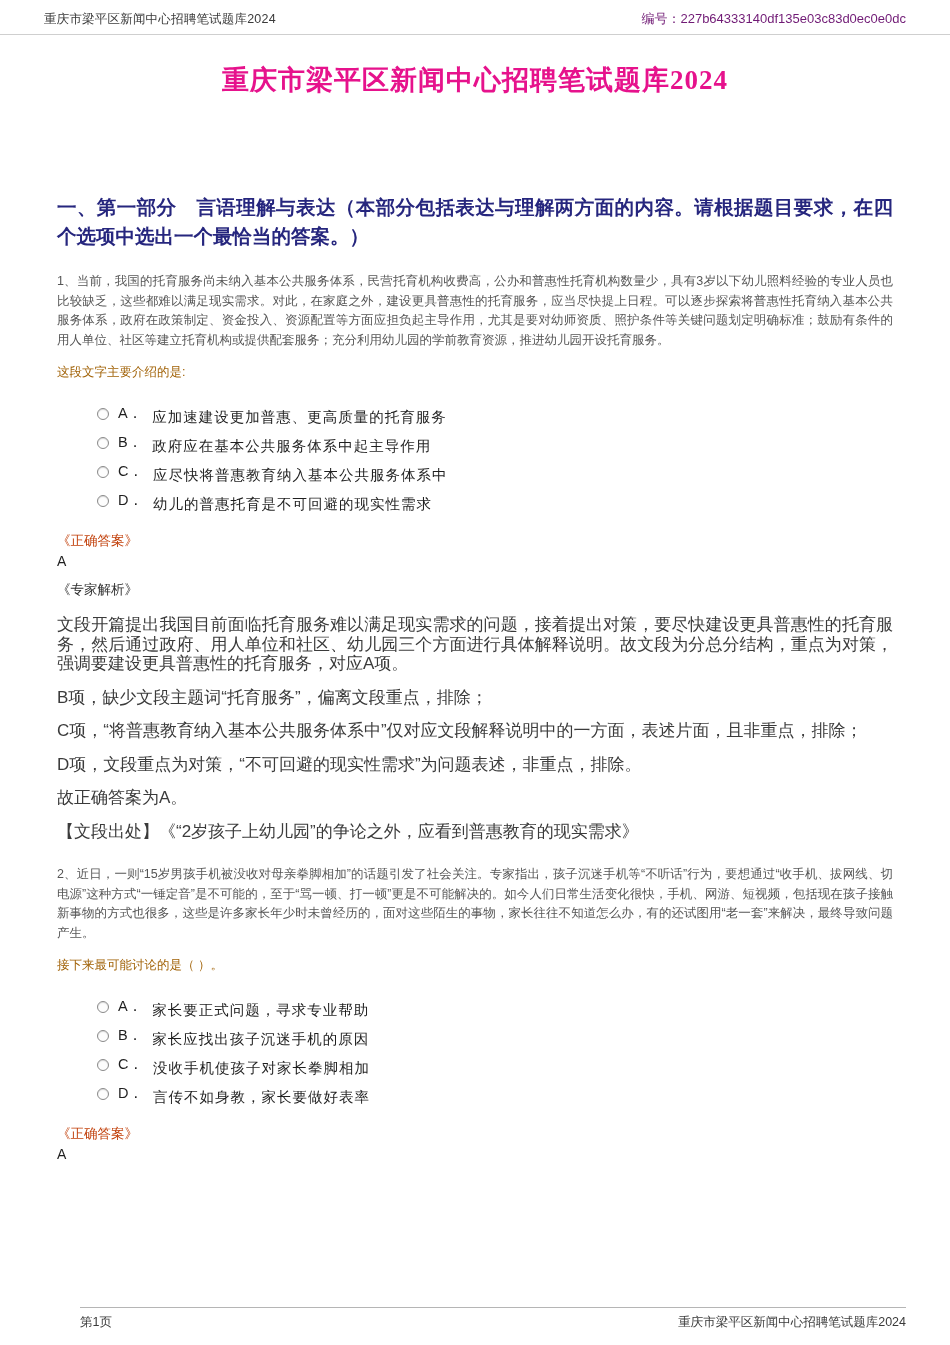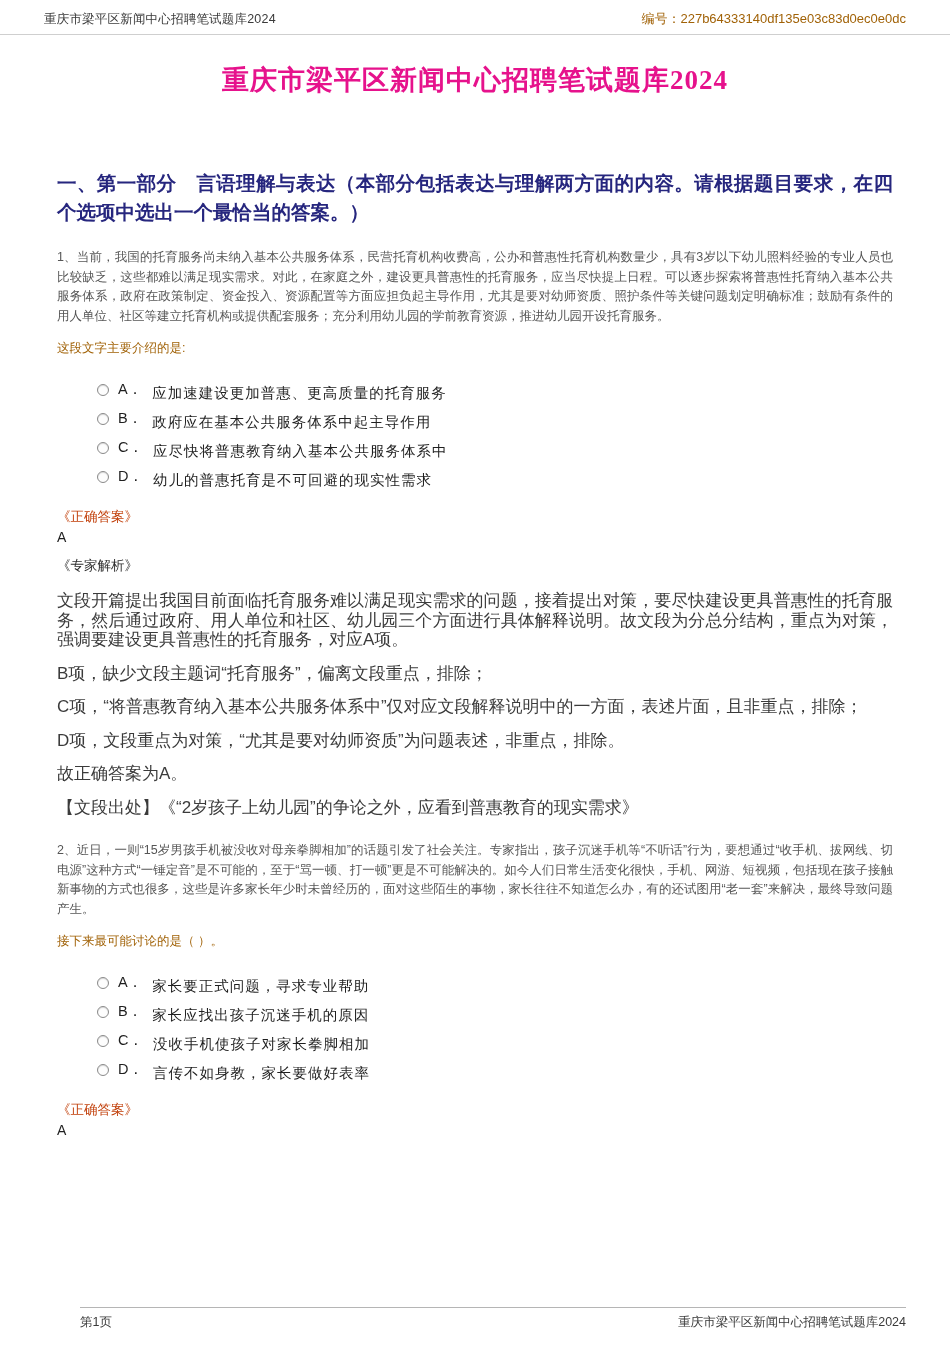--- a/index.html
+++ b/index.html
@@ -25,42 +25,42 @@
     padding: 10px 44px 6px 44px;
     border-bottom: 1px solid #cfcfcf;
   }
   .doc-header .hdr-left {
     font-size: 12.5px;
     color: #3a3a3a;
     letter-spacing: 0.2px;
   }
   .doc-header .hdr-right {
     font-size: 13px;
-    color: #a16207;
+    color: #701a75;
     margin-left: 20px;
   }
 
   
   .doc-title {
     text-align: center;
     font-size: 27px;
     font-weight: bold;
     margin-top: 20px;
     letter-spacing: 1px;
     font-family: "Liberation Serif", "DejaVu Serif", serif;
   }
 
   
   .content {
     flex: 1;
     padding: 0 57px;
   }
 
   .section-heading {
-    margin-top: 64px;
+    margin-top: 88px;
     font-size: 19.5px;
     font-weight: bold;
     line-height: 29px;
     font-family: "Liberation Serif", "DejaVu Serif", serif;
     text-align: justify;
   }
 
   .stem {
     margin-top: 21px;
     font-size: 12.5px;
@@ -200,21 +200,21 @@
       </div>
     </div>
 
     <p class="answer-label">《正确答案》</p>
     <p class="answer-value">A</p>
     <p class="analysis-label">《专家解析》</p>
 
     <p class="analysis-p first">文段开篇提出我国目前面临托育服务难以满足现实需求的问题，接着提出对策，要尽快建设更具普惠性的托育服务，然后通过政府、用人单位和社区、幼儿园三个方面进行具体解释说明。故文段为分总分结构，重点为对策，强调要建设更具普惠性的托育服务，对应A项。</p>
     <p class="analysis-p">B项，缺少文段主题词“托育服务”，偏离文段重点，排除；</p>
     <p class="analysis-p">C项，“将普惠教育纳入基本公共服务体系中”仅对应文段解释说明中的一方面，表述片面，且非重点，排除；</p>
-    <p class="analysis-p">D项，文段重点为对策，“尤其是要对幼师资质”为问题表述，非重点，排除。</p>
+    <p class="analysis-p">D项，文段重点为对策，“不可回避的现实性需求”为问题表述，非重点，排除。</p>
     <p class="analysis-p">故正确答案为A。</p>
     <p class="analysis-p">【文段出处】《“2岁孩子上幼儿园”的争论之外，应看到普惠教育的现实需求》</p>
 
     <p class="stem q2">2、近日，一则“15岁男孩手机被没收对母亲拳脚相加”的话题引发了社会关注。专家指出，孩子沉迷手机等“不听话”行为，要想通过“收手机、拔网线、切电源”这种方式“一锤定音”是不可能的，至于“骂一顿、打一顿”更是不可能解决的。如今人们日常生活变化很快，手机、网游、短视频，包括现在孩子接触新事物的方式也很多，这些是许多家长年少时未曾经历的，面对这些陌生的事物，家长往往不知道怎么办，有的还试图用“老一套”来解决，最终导致问题产生。</p>
     <p class="prompt">接下来最可能讨论的是（ ）。</p>
 
     <div class="options">
       <div class="option-row">
         <span class="radio"></span>
         <span class="opt-letter">A．</span>

